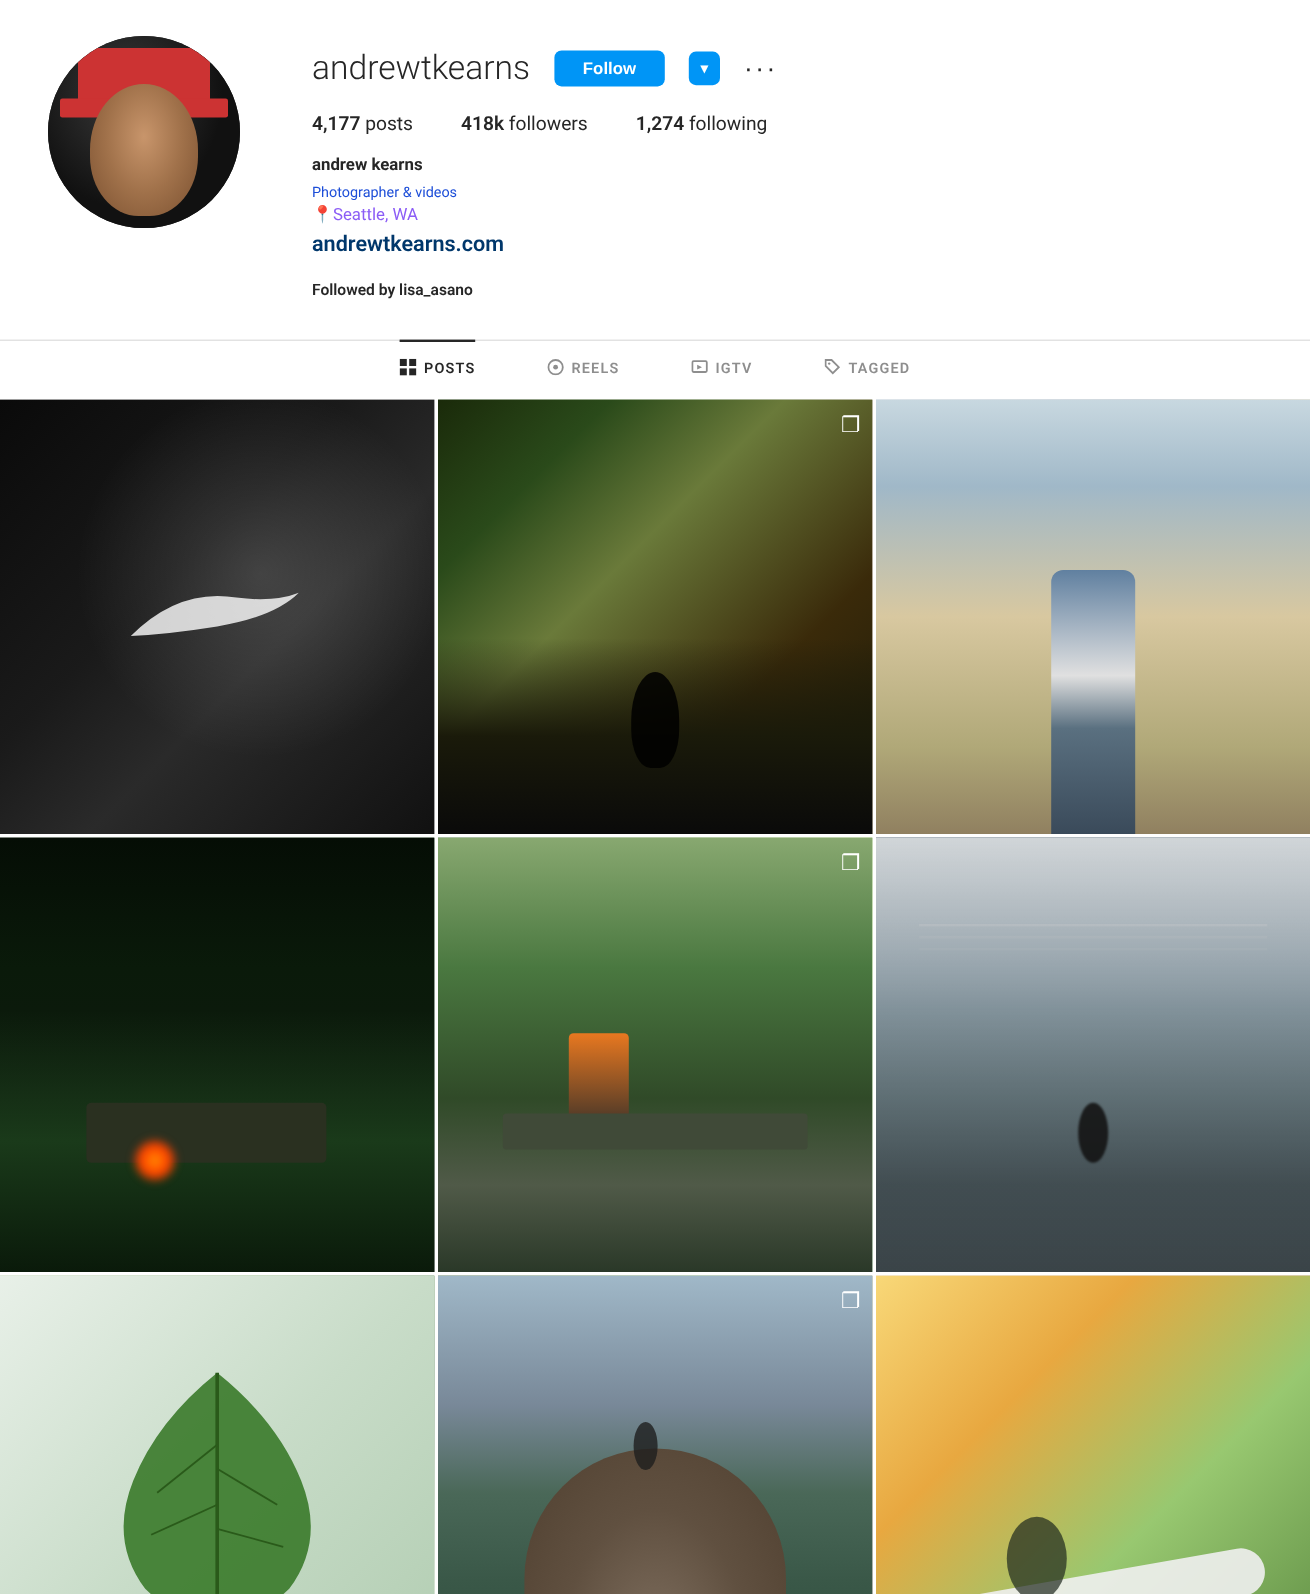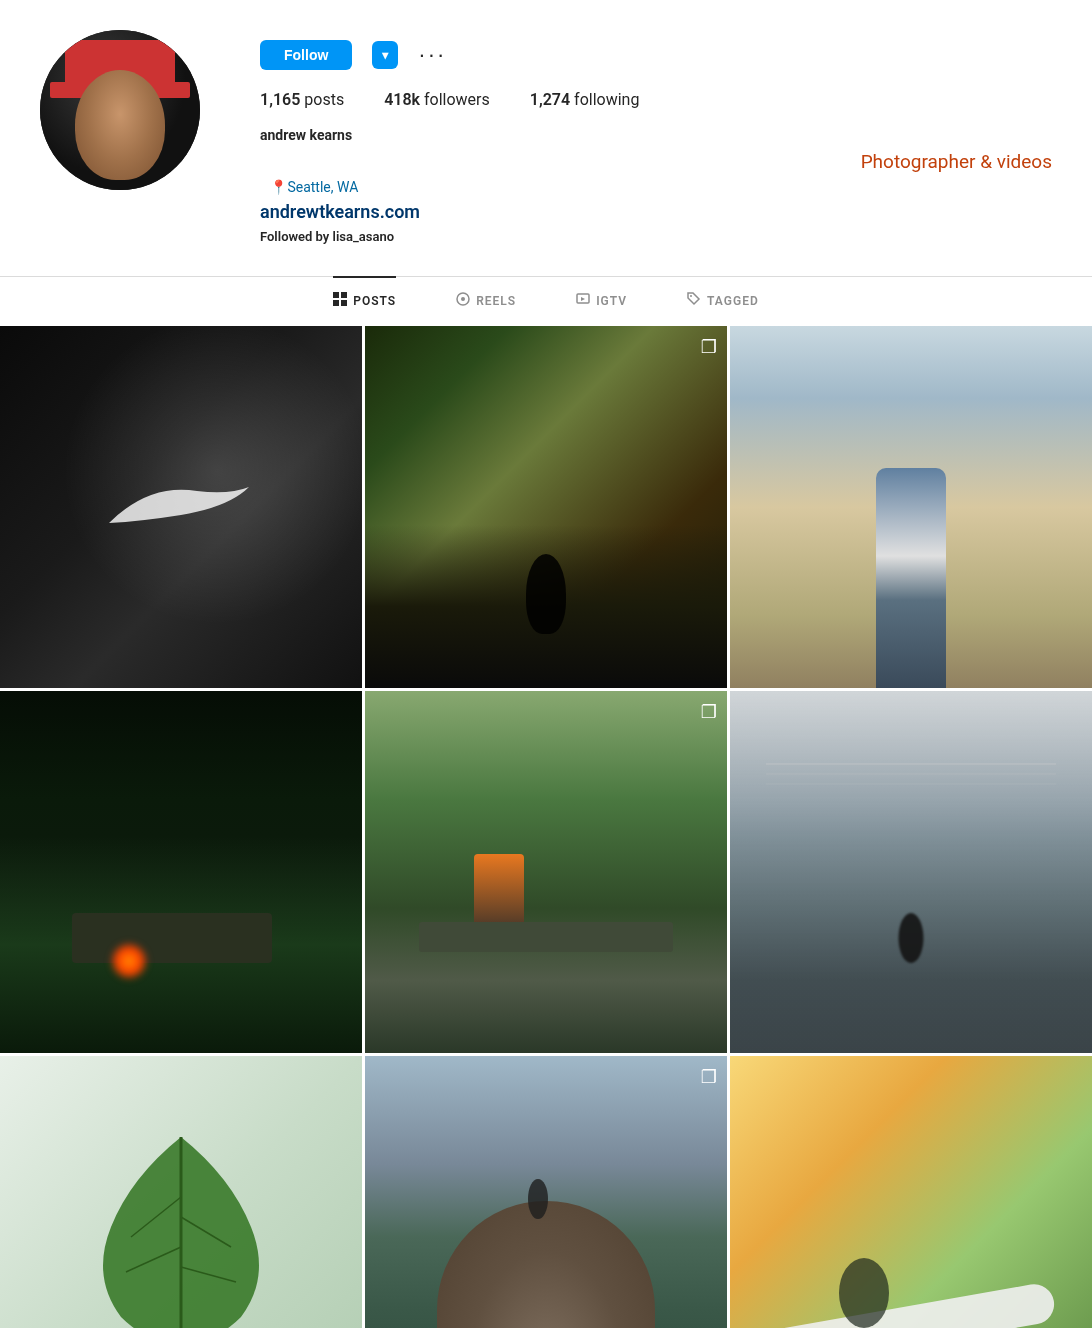--- a/index.html
+++ b/index.html
@@ -153,50 +153,48 @@
       line-height: 1.5;
     }
 
     .bio-name {
       font-weight: 700;
       font-size: 14px;
       margin-bottom: 2px;
     }
 
     .bio-desc {
-      font-size: 19px;
-      color: #c2410c;
-      text-align: right;
+      font-size: 12px;
+      color: #1d4ed8;
     }
 
     .bio-location {
       font-size: 14px;
-      color: #0369a1;
+      color: #8b5cf6;
       display: flex;
       align-items: center;
       gap: 2px;
-      margin-left: 10px;
     }
 
     .bio-biz {
       font-size: 14px;
       color: #262626;
     }
 
     .bio-link {
       font-size: 18px;
       color: #00376b;
       font-weight: 600;
       text-decoration: none;
     }
 
     .followed-by {
       font-size: 13px;
       color: #8e8e8e;
-      margin-top: 2px;
+      margin-top: 16px;
     }
 
     .followed-by span {
       color: #262626;
       font-weight: 600;
     }
 
     
     .tabs-bar {
       border-top: 1px solid #dbdbdb;
@@ -365,28 +363,29 @@
     <div class="avatar">
       <div class="avatar-inner">
         <div class="avatar-hat"></div>
         <div class="avatar-face"></div>
       </div>
     </div>
   </div>
 
   <div class="profile-info">
     <div class="profile-top-row">
+      <span class="username">andrewtkearns</span>
       <button class="follow-btn">Follow</button>
       <button class="dropdown-btn"></button>
       <button class="more-btn">···</button>
     </div>
 
     <div class="stats-row">
       <div class="stat-item">
-        <span class="stat-count">1,165</span>
+        <span class="stat-count">4,177</span>
         <span>posts</span>
       </div>
       <div class="stat-item">
         <span class="stat-count">418k</span>
         <span>followers</span>
       </div>
       <div class="stat-item">
         <span class="stat-count">1,274</span>
         <span>following</span>
       </div>

